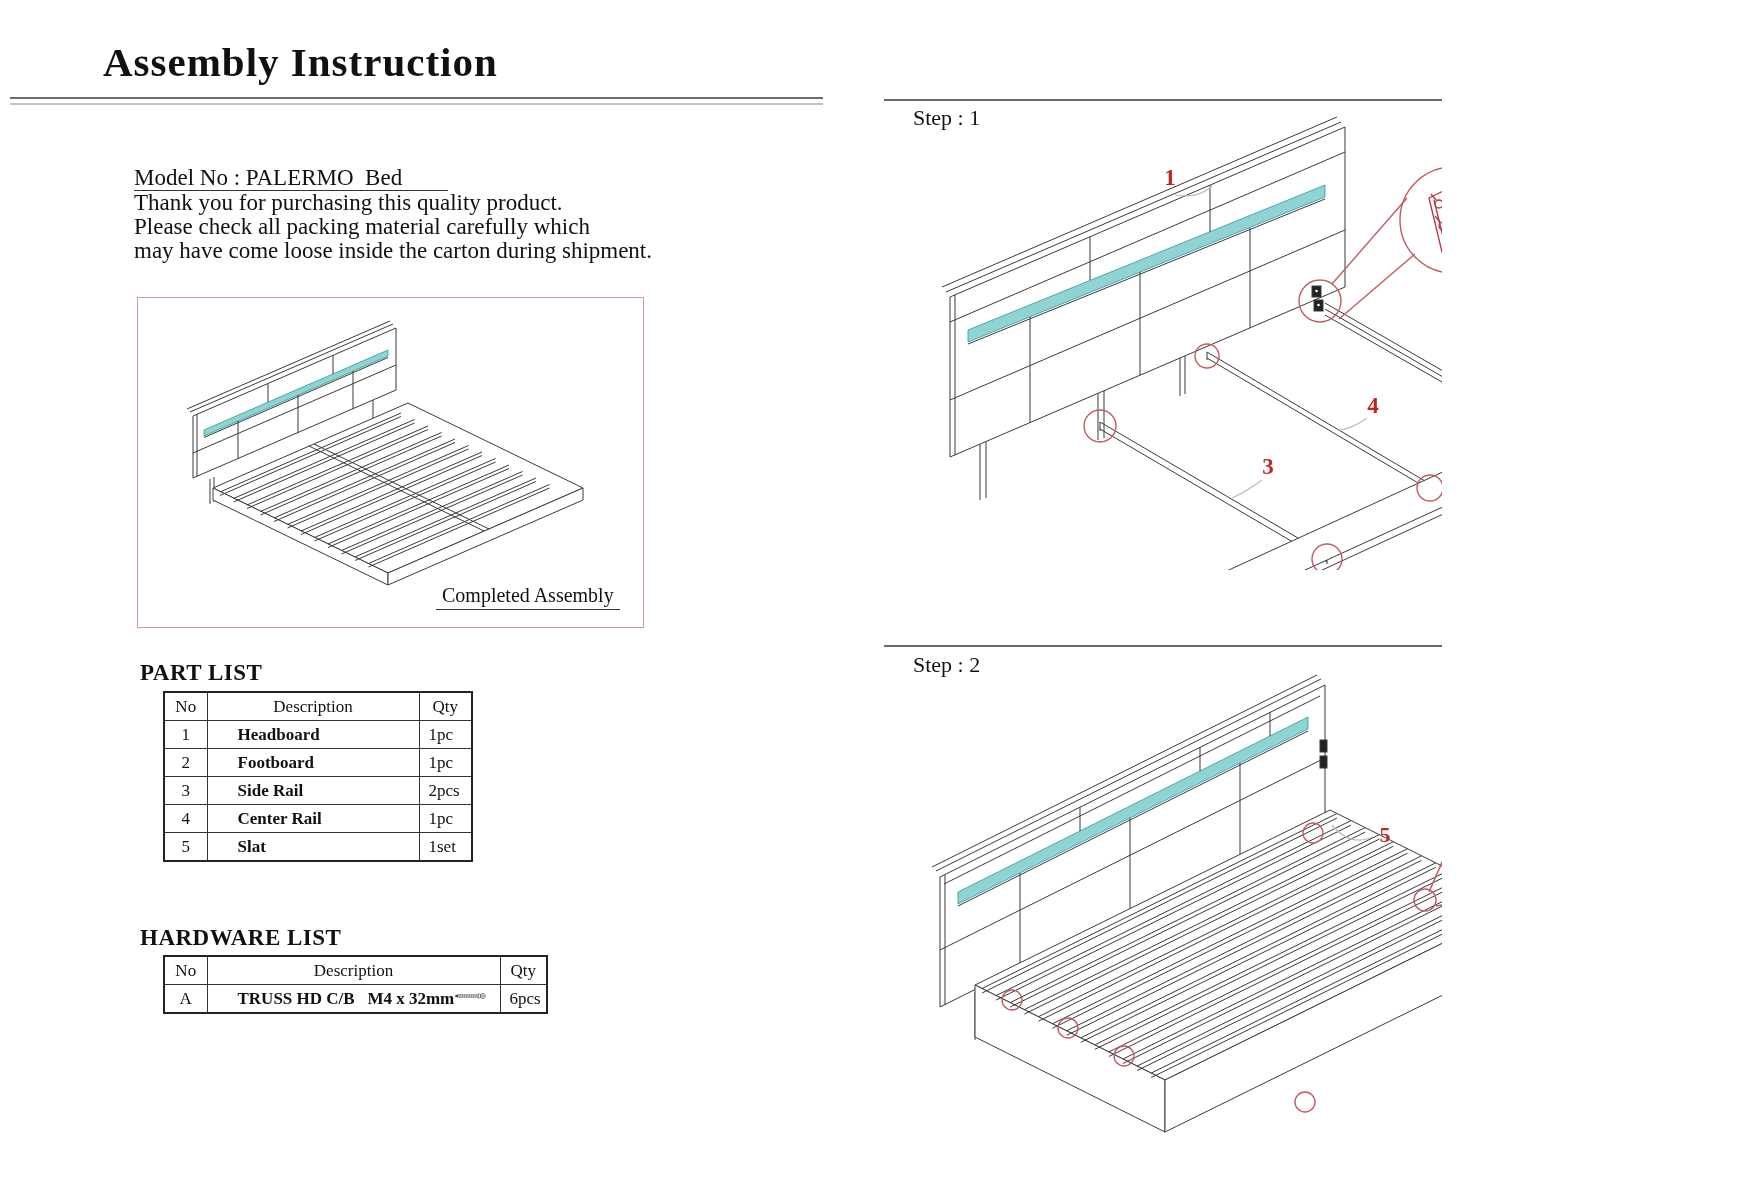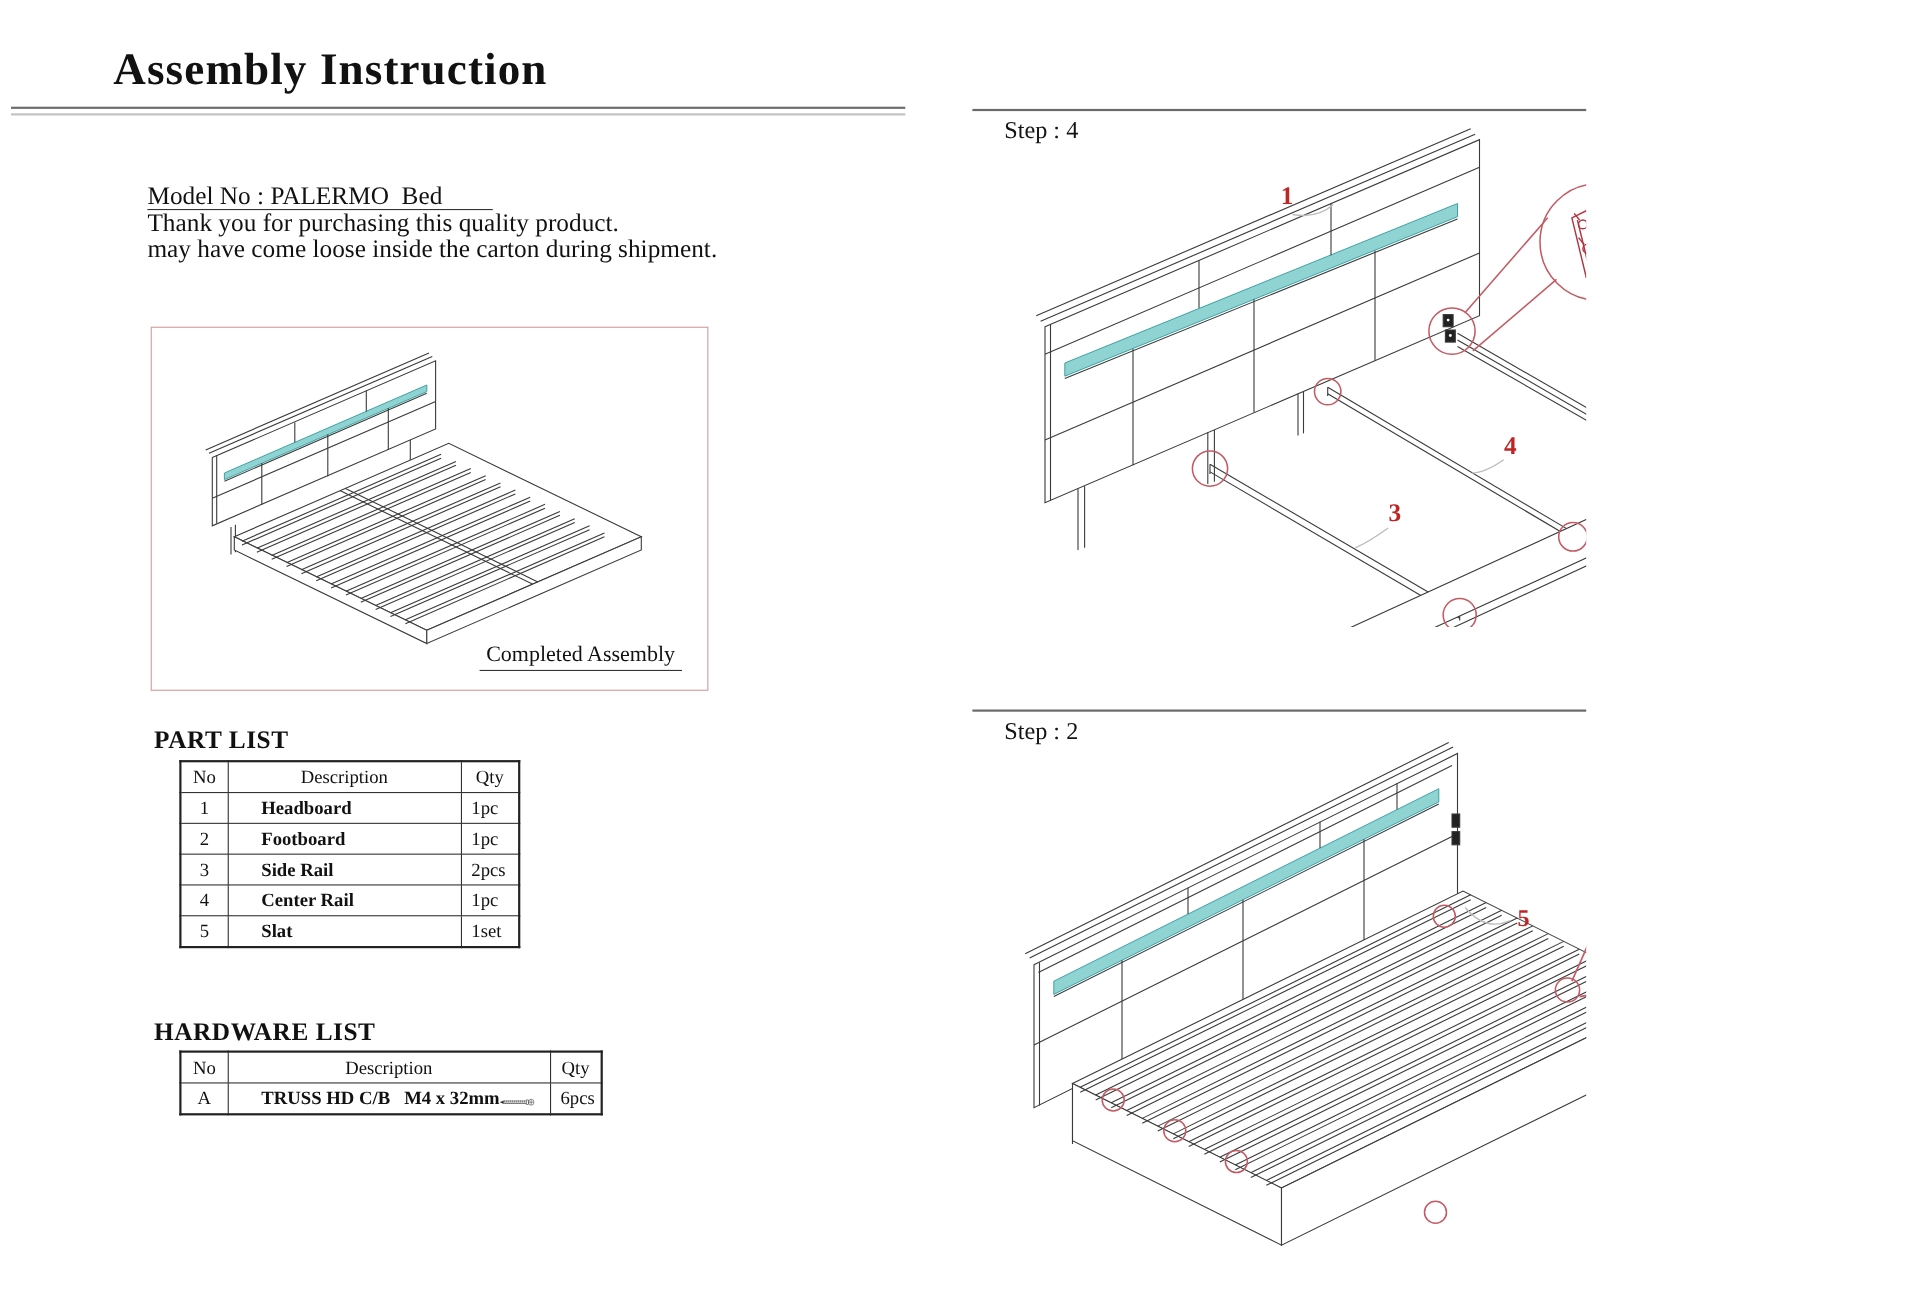--- a/index.html
+++ b/index.html
@@ -29,38 +29,39 @@
   table{border-collapse:collapse;table-layout:fixed;background:#fff;margin-left:26px;}
   table,td,th{border:1px solid #333;}
   table{border:2px solid #222;}
   td,th{font-size:17px;font-weight:400;padding:0;height:27px;overflow:hidden;}
   th{text-align:center;}
   .col-no{text-align:center;}
   .col-desc{text-align:left;padding-left:30px;font-weight:bold;}
   .col-qty{text-align:left;padding-left:9px;}
   .part-table{left:137px;top:691px;width:308px;}
   .hw-table{left:137px;top:955px;width:384px;}
-  .hw-desc{display:flex;align-items:flex-end;}
+  .hw-desc{display:flex;align-items:flex-start;}
   .hw-desc .t{white-space:pre;}
   .hw-desc svg{margin-left:auto;margin-right:10px;}
   
   svg{display:block;}
   .lbl{font-family:"Liberation Serif",serif;font-weight:700;fill:#c02525;}
 </style>
 </head>
 <body>
 
 <div id="page">
 
   <div class="abs title">Assembly Instruction</div>
   <div class="abs title-rule"></div>
 
   <div class="abs model-block">
     <div><span class="model-line">Model No : PALERMO  Bed</span></div>
     <div>Thank you for purchasing this quality product.</div>
+    <div>Please check all packing material carefully which</div>
     <div>may have come loose inside the carton during shipment.</div>
   </div>
 
   <div class="abs assy-box">
     <svg width="505" height="329" viewBox="0 0 505 329">
       <defs>
         <g id="slc" stroke="#3a3a3a" stroke-width="1">
           <line x1="82" y1="194" x2="263" y2="115"></line>
           <line x1="82" y1="197.5" x2="263" y2="118.5"></line>
         </g>
@@ -191,21 +192,21 @@
             </g>
           </svg>
         </span>
       </td>
       <td class="col-qty">6pcs</td>
     </tr>
   </tbody>
     </table>
 
   <div class="abs rule rule1"></div>
-  <div class="abs step-label step1-label">Step : 4</div>
+  <div class="abs step-label step1-label">Step : 1</div>
 
   <svg class="abs" style="left:880px;top:100px" width="800" height="470" viewBox="0 0 800 470">
     <g fill="none" stroke="#3a3a3a" stroke-width="1">
 
       <g>
         <polygon points="70,197 465,27 465,187 70,357" fill="#fff"></polygon>
         <line x1="66" y1="192" x2="461" y2="22"></line>
         <line x1="62" y1="187" x2="457" y2="17"></line>
         <line x1="75" y1="195" x2="75" y2="355"></line>
         <polygon points="88,230 445,85 445,97 88,242" fill="#8fd4d2" stroke="#2a9a9a" stroke-width="0.8"></polygon>

